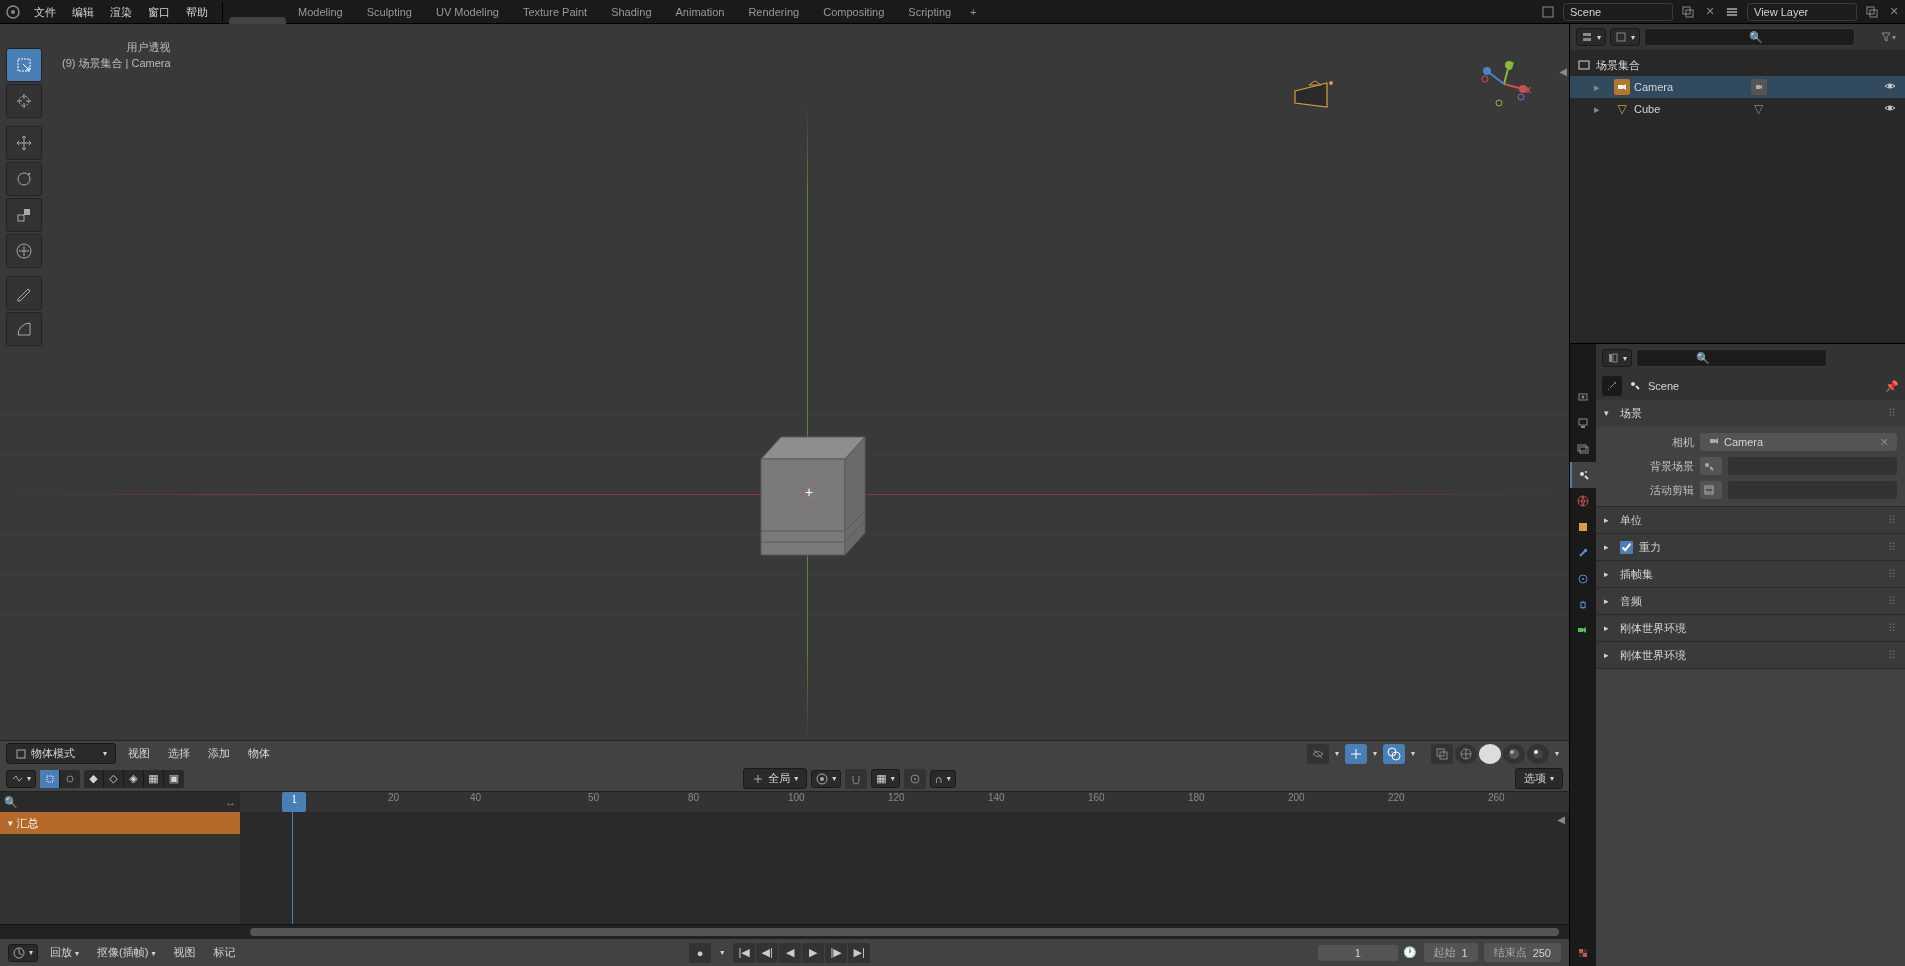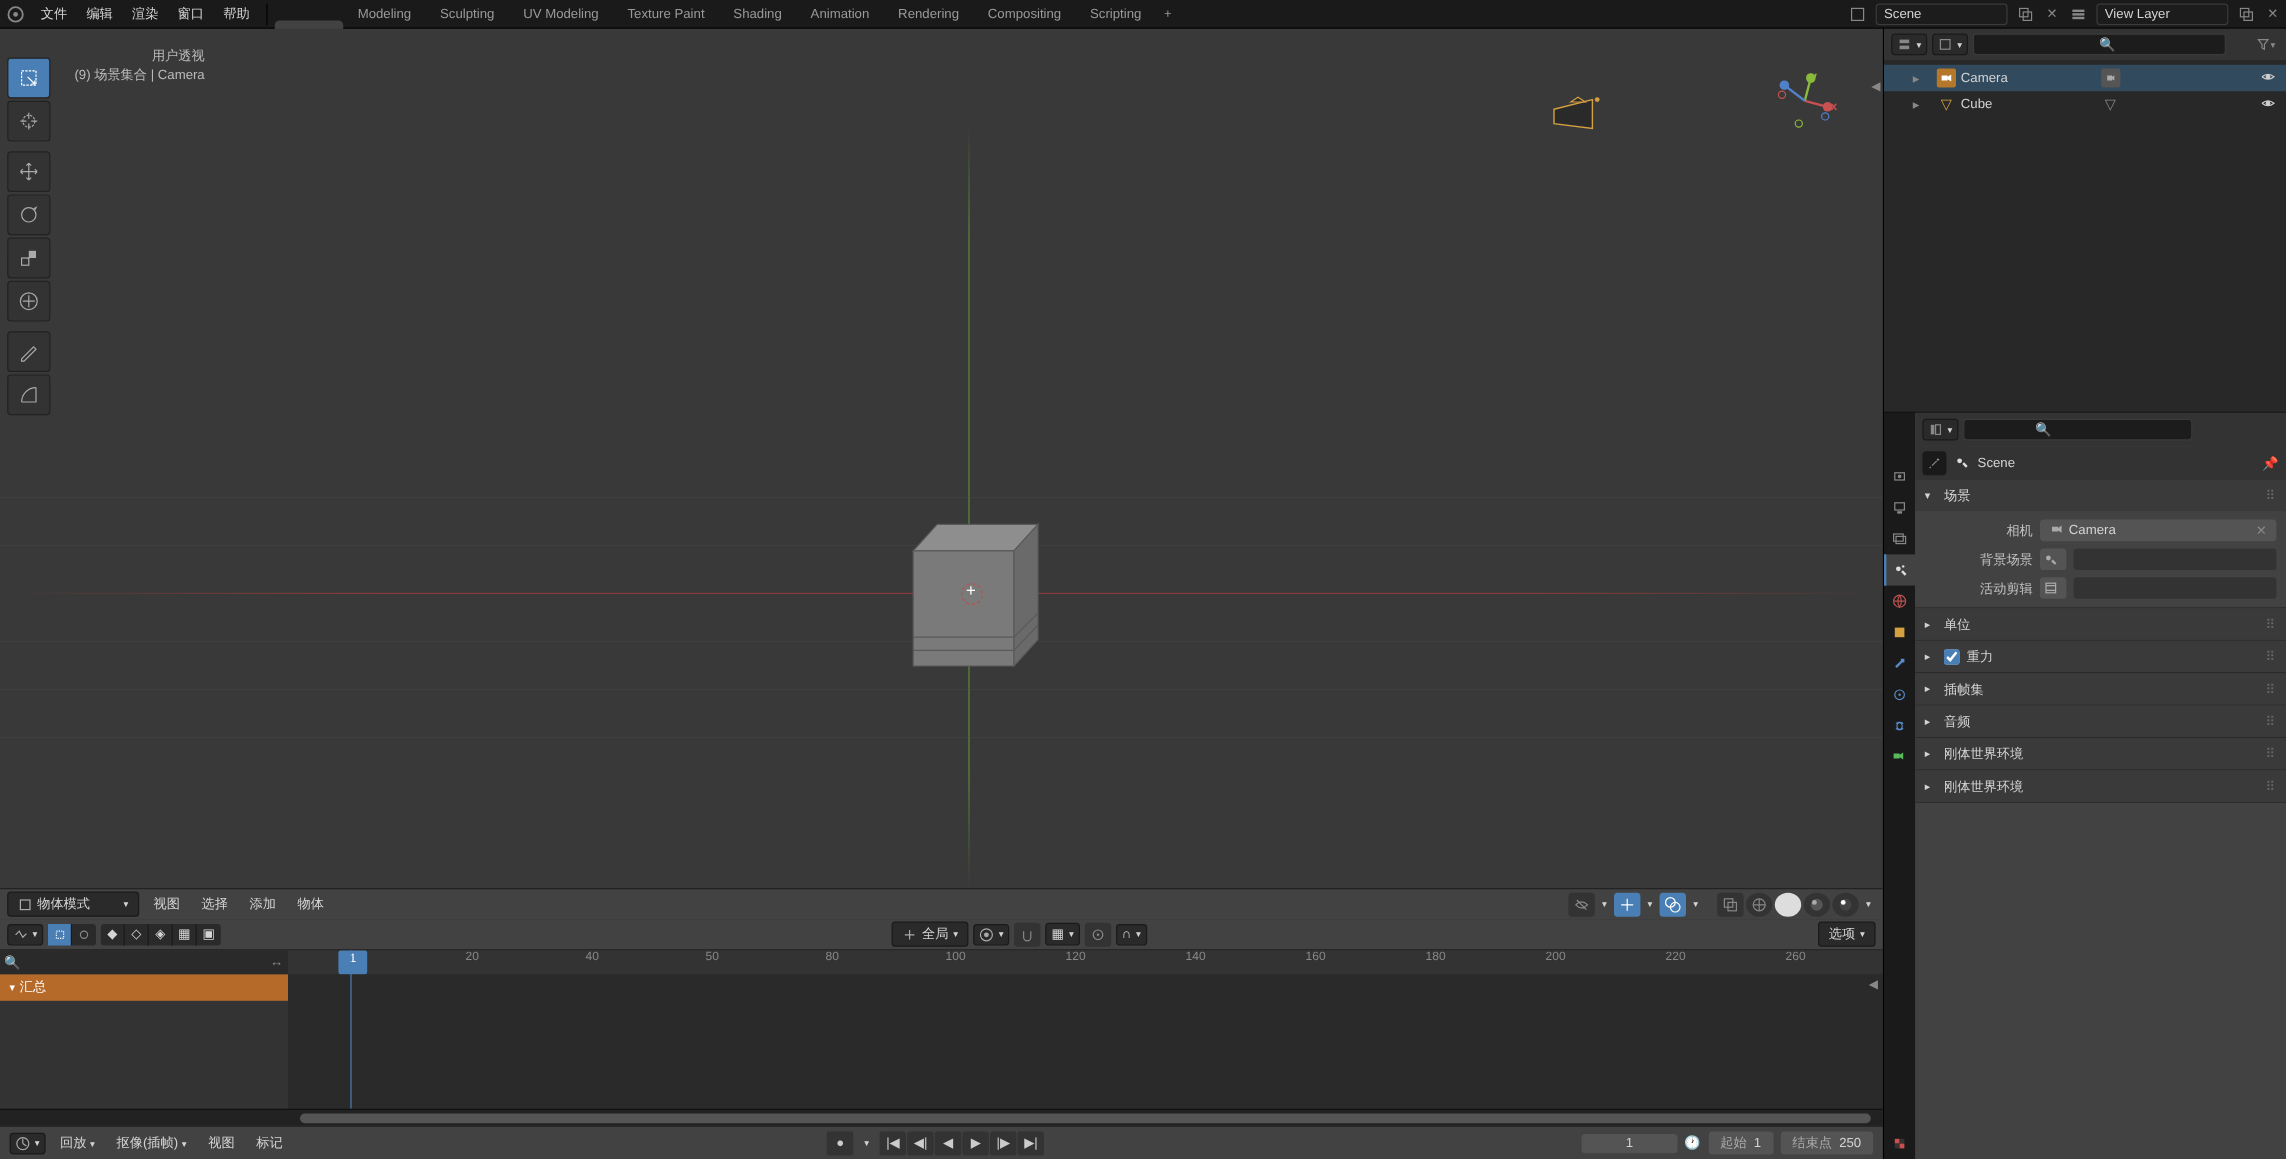--- a/index.html
+++ b/index.html
@@ -411,21 +411,21 @@
     <div class="timeline-area">
       <div style="display:flex; height:20px; background:#2a2a2a; align-items:center">
         <div style="width:240px; display:flex; align-items:center; padding:0 4px">
           <span style="color:#888">🔍</span>
           <input class="outliner-search" style="flex: 1 1 0%; background: transparent; border: none;" placeholder="">
           <span style="color:#888;cursor:ew-resize">↔</span>
         </div>
         <div class="timeline-ruler" style="flex:1;position:relative" id="ruler">
             <span class="ruler-tick" style="left: 50px;">1</span>
             <span class="ruler-tick" style="left: 148px;">20</span>
-            <span class="ruler-tick" style="left: 248px;">40</span>
+            <span class="ruler-tick" style="left: 230px;">40</span>
             <span class="ruler-tick" style="left: 348px;">50</span>
             <span class="ruler-tick" style="left: 448px;">80</span>
             <span class="ruler-tick" style="left: 548px;">100</span>
             <span class="ruler-tick" style="left: 648px;">120</span>
             <span class="ruler-tick" style="left: 748px;">140</span>
             <span class="ruler-tick" style="left: 848px;">160</span>
             <span class="ruler-tick" style="left: 948px;">180</span>
             <span class="ruler-tick" style="left: 1048px;">200</span>
             <span class="ruler-tick" style="left: 1148px;">220</span>
             <span class="ruler-tick" style="left: 1248px;">260</span>
@@ -508,20 +508,28 @@
         <input class="outliner-search" placeholder="" style="">
         <span style="position:relative;left:-110px;color:#666">🔍</span>
         <div class="icon-btn">
             <svg width="12" height="12" viewBox="0 0 12 12">
               <path d="M2 2 H10 L7 6 V10 L5 9 V6 Z" fill="none" stroke="#888"></path>
             </svg>
             <span style="font-size:8px">▾</span>
           </div>
       </div>
       <div class="outliner-tree">
+        <div class="tree-row">
+          <span class="tree-icon">
+              <svg width="14" height="14" viewBox="0 0 14 14">
+                <rect x="2" y="3" width="10" height="8" fill="none" stroke="#d4d4d4"></rect>
+              </svg>
+            </span>
+          <span class="tree-label">场景集合</span>
+        </div>
         <div class="tree-row selected">
           <span class="tree-indent"></span>
           <span class="tree-toggle">▸</span>
           <span class="tree-icon" style="background:#b5772a;border-radius:2px">
               <svg width="12" height="12" viewBox="0 0 12 12">
                 <path d="M2 4 H7 V8 H2 Z M7 5 L10 3 V9 L7 7" fill="#fff"></path>
               </svg>
             </span>
           <span class="tree-label">Camera</span>
           <span class="tree-icon" style="background:#555;border-radius:2px;margin-left:4px">

